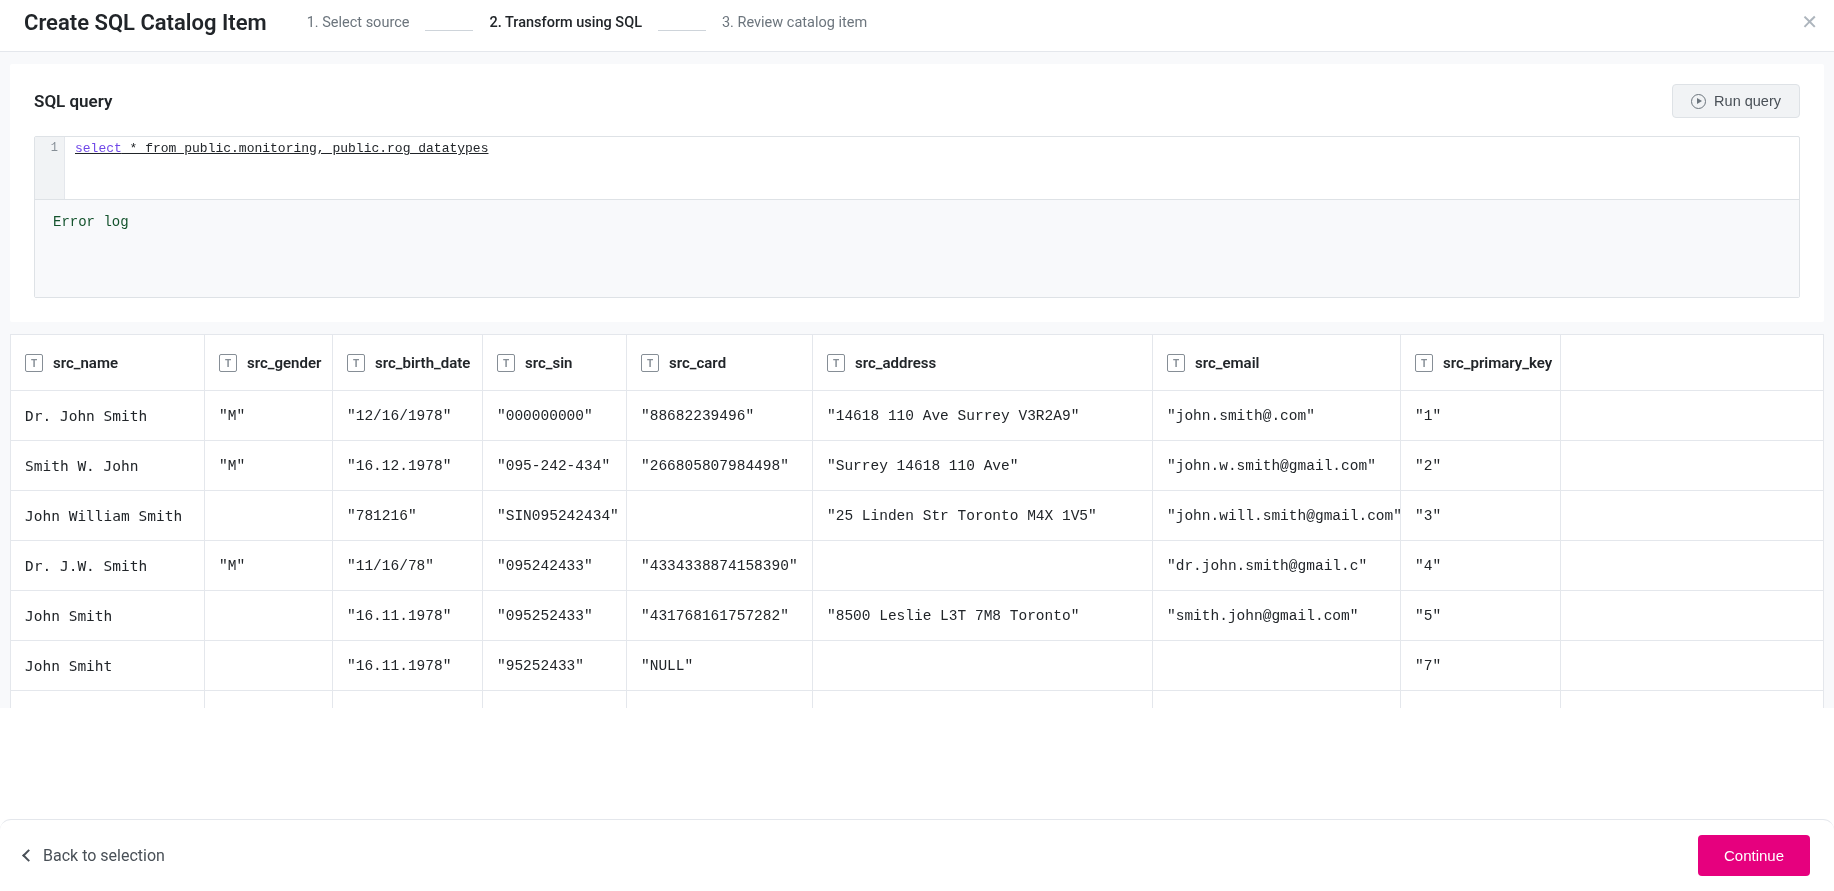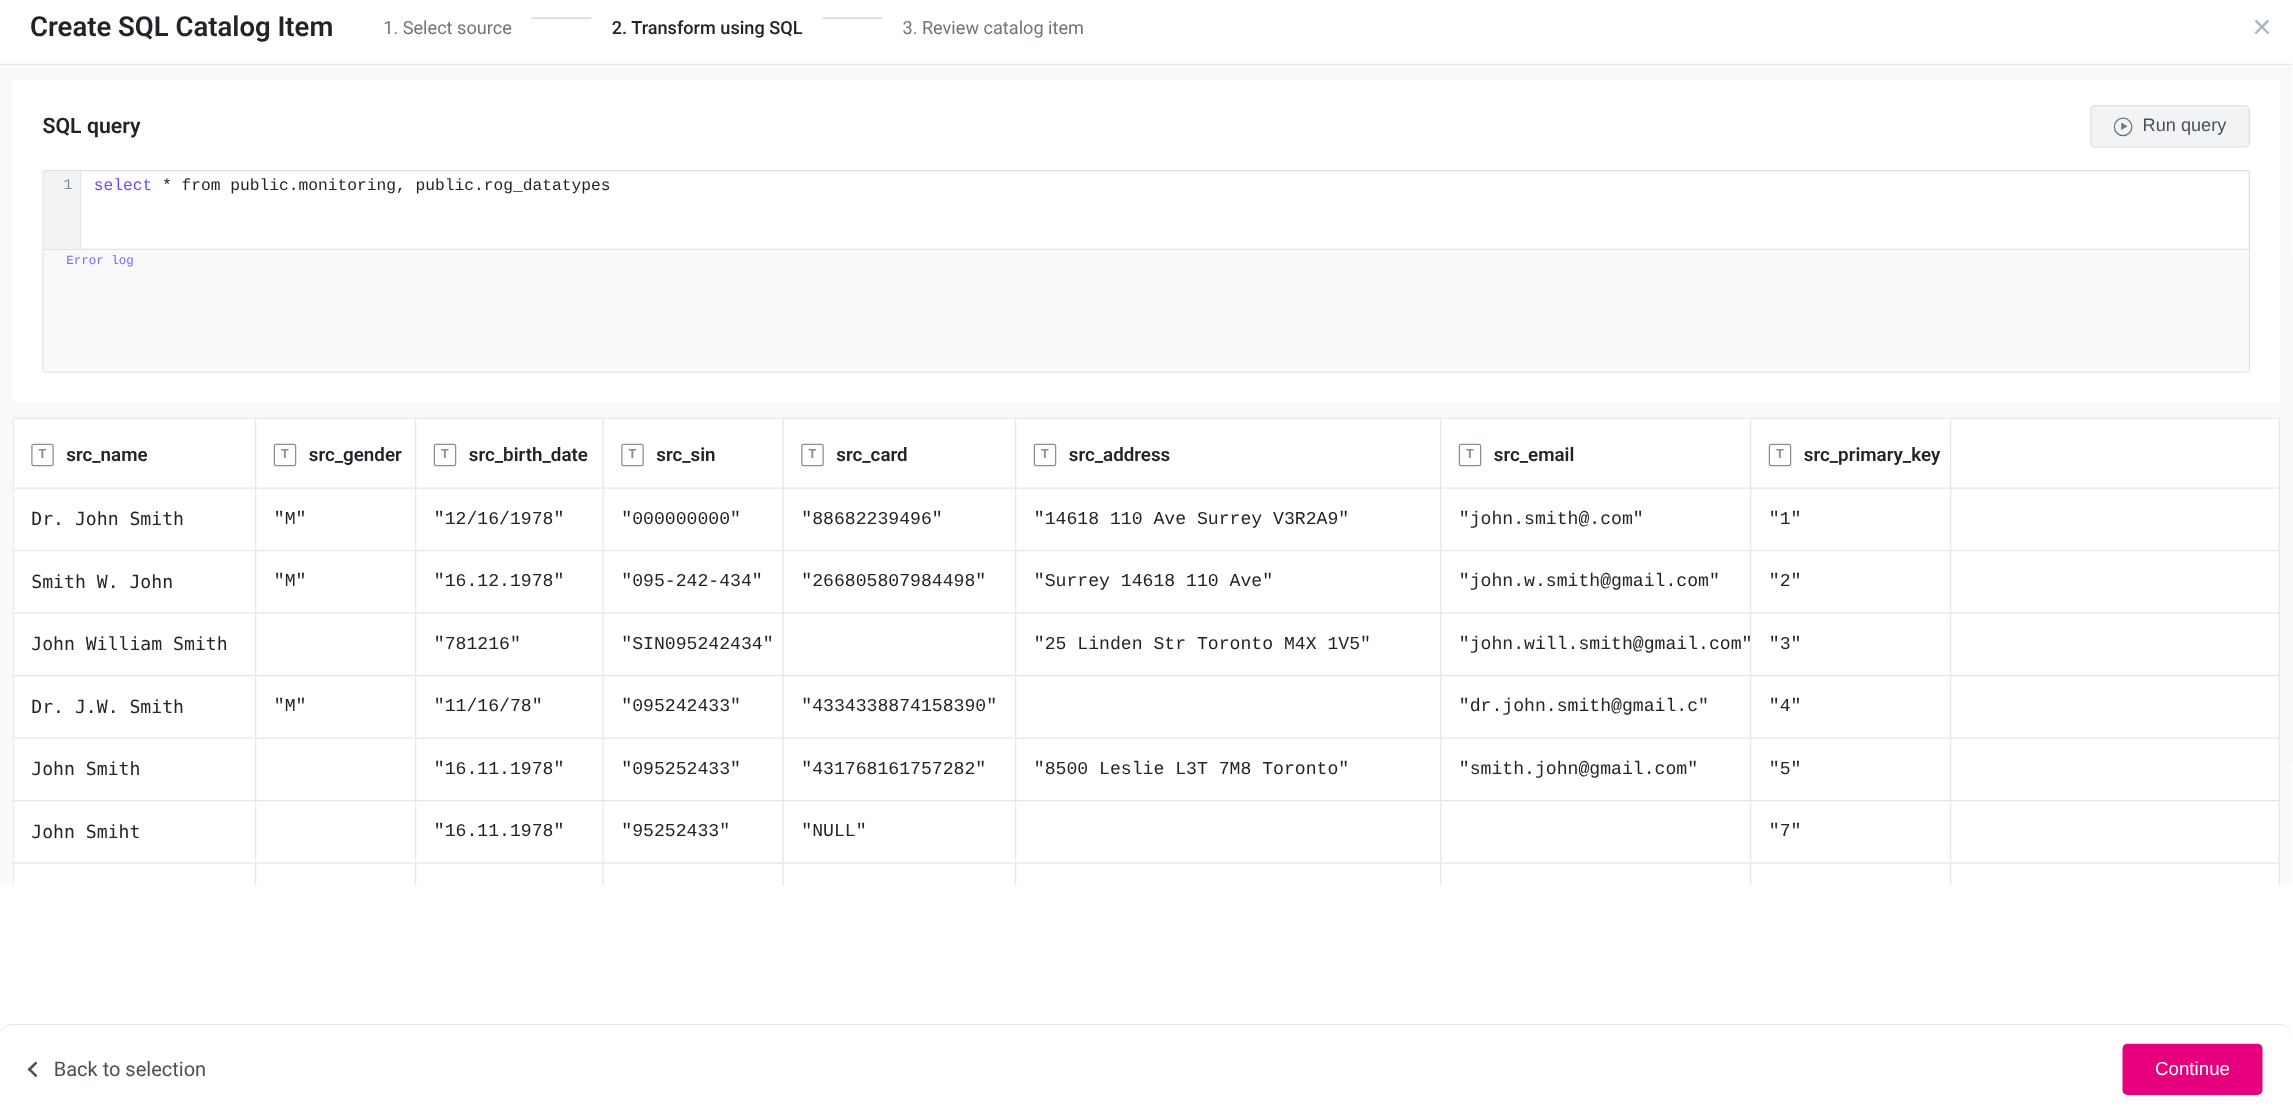--- a/index.html
+++ b/index.html
@@ -21,21 +21,21 @@
       position: relative;
     }
     .page-title {
       font-size: 22px;
       font-weight: 600;
       margin-right: 40px;
       color: #212529;
     }
     .stepper {
       display: flex;
-      align-items: flex-start;
+      align-items: flex-end;
       gap: 16px;
       color: #6c757d;
     }
     .step {
       font-size: 14.5px;
       color: #6c757d;
       white-space: nowrap;
     }
     .step.active { color: #212529; font-weight: 500; }
     .step-line { width: 48px; height: 1px; background: #ced4da; }
@@ -110,27 +110,28 @@
       text-align: right;
       background: #f1f3f5;
       color: #868e96;
       border-right: 1px solid #e4e7ec;
       padding: 4px 6px 4px 0;
       font-size: 12px;
     }
     .code-line {
       padding: 4px 10px;
       white-space: pre;
+      text-decoration: underline;
     }
     .kw { color: #7048e8; }
     .error-log {
       background: #f8f9fb;
-      padding: 4px 18px;
-      font-size: 10px;
-      color: #8b5cf6;
+      padding: 14px 18px;
+      font-size: 14px;
+      color: #14532d;
       height: 98px;
       border-top: 1px solid #dee2e6;
     }
 
     .table-wrap {
       margin-top: 12px;
       background: #fff;
       overflow: hidden;
       border-top: none;
     }

